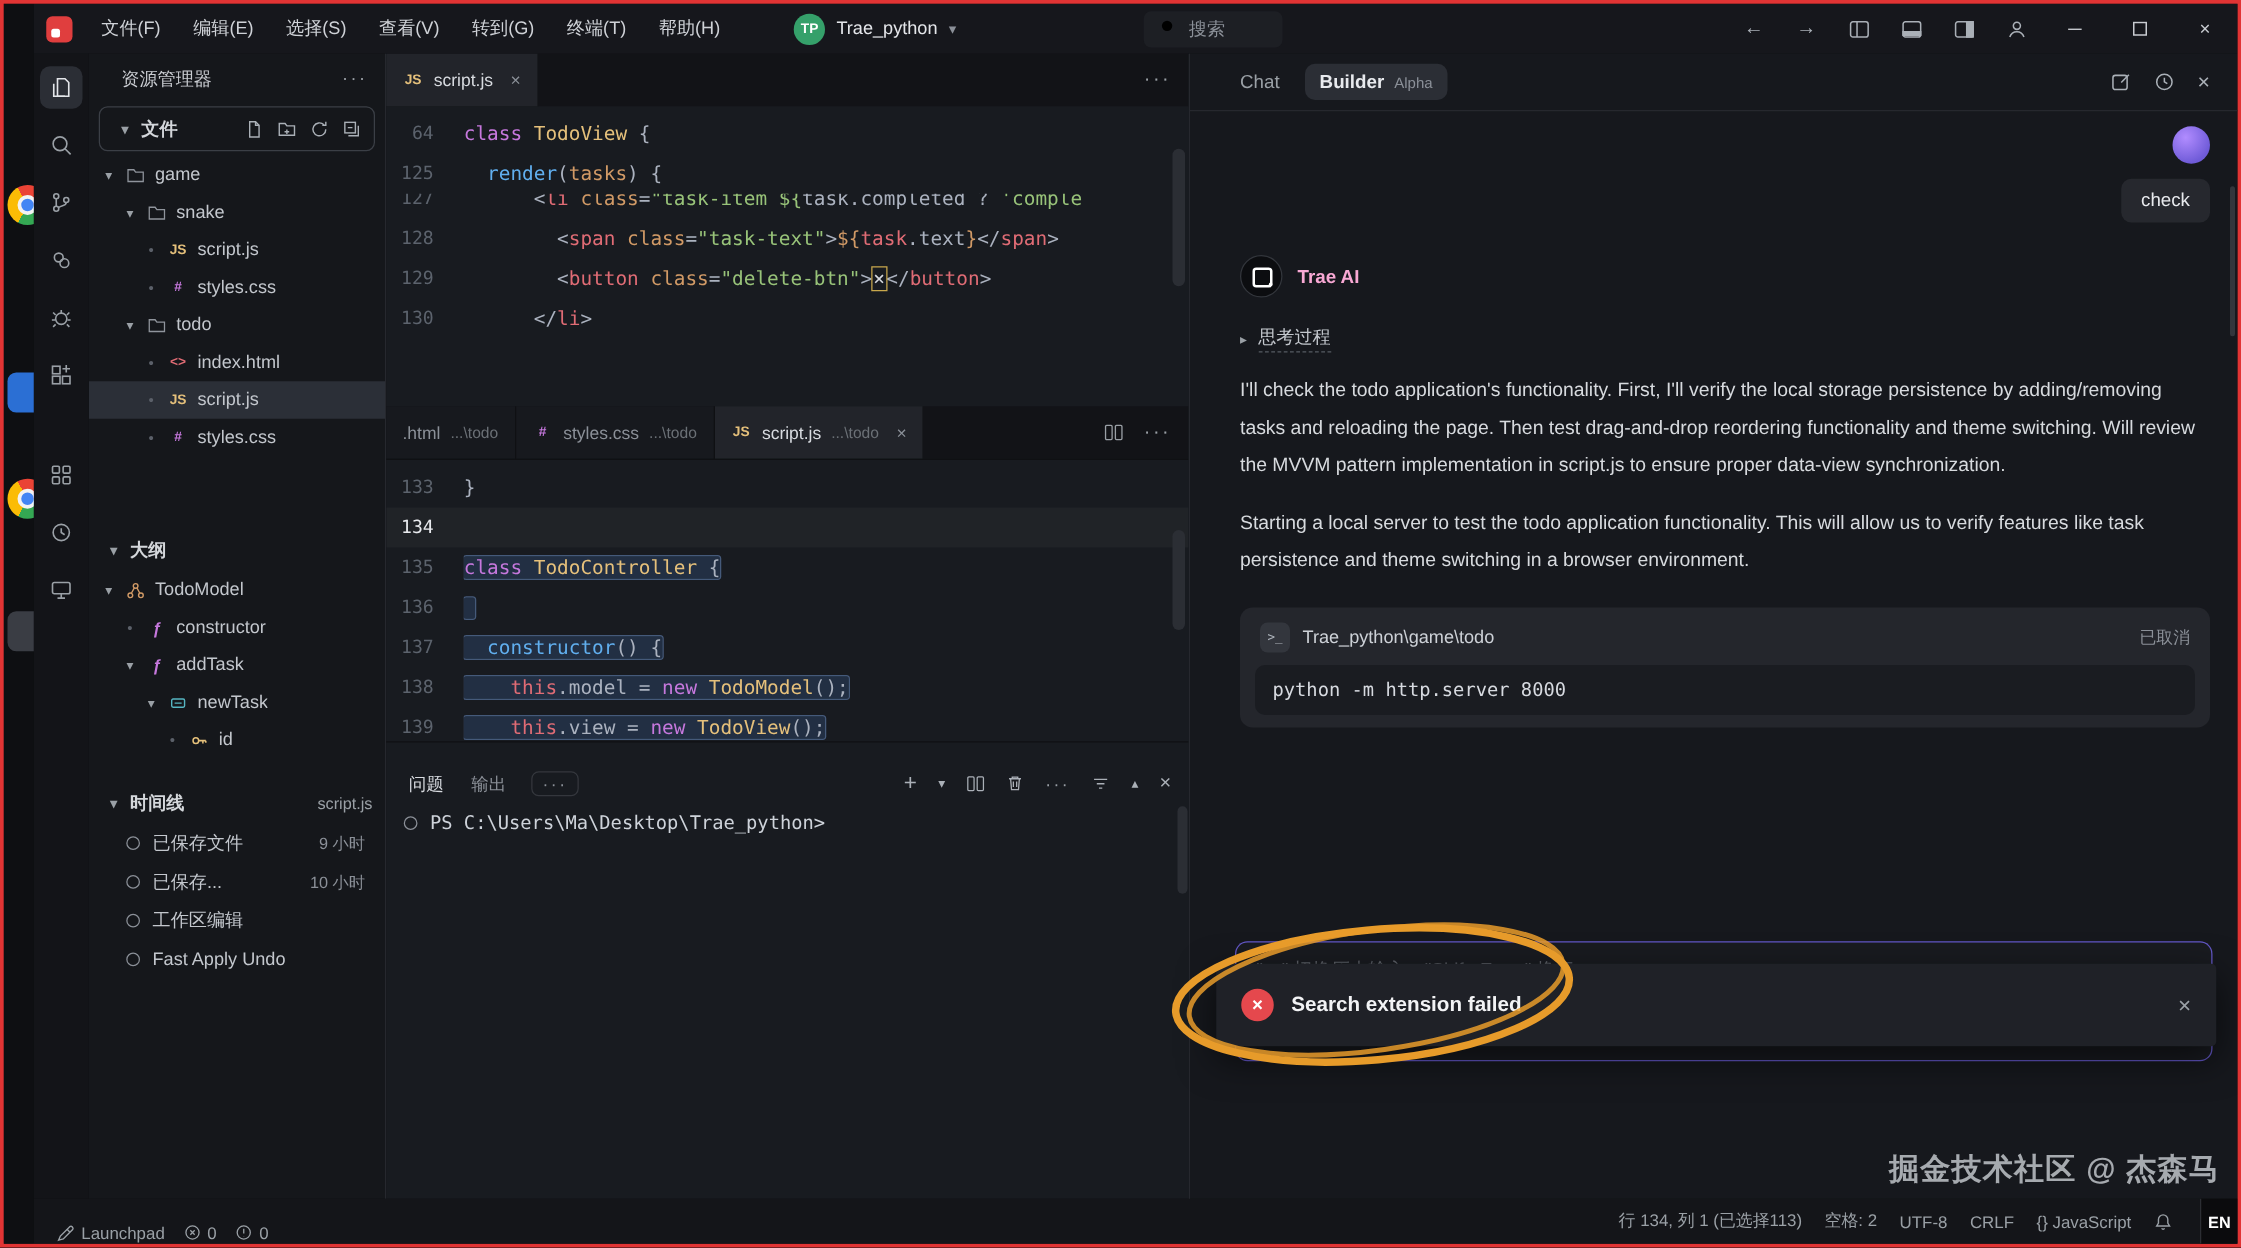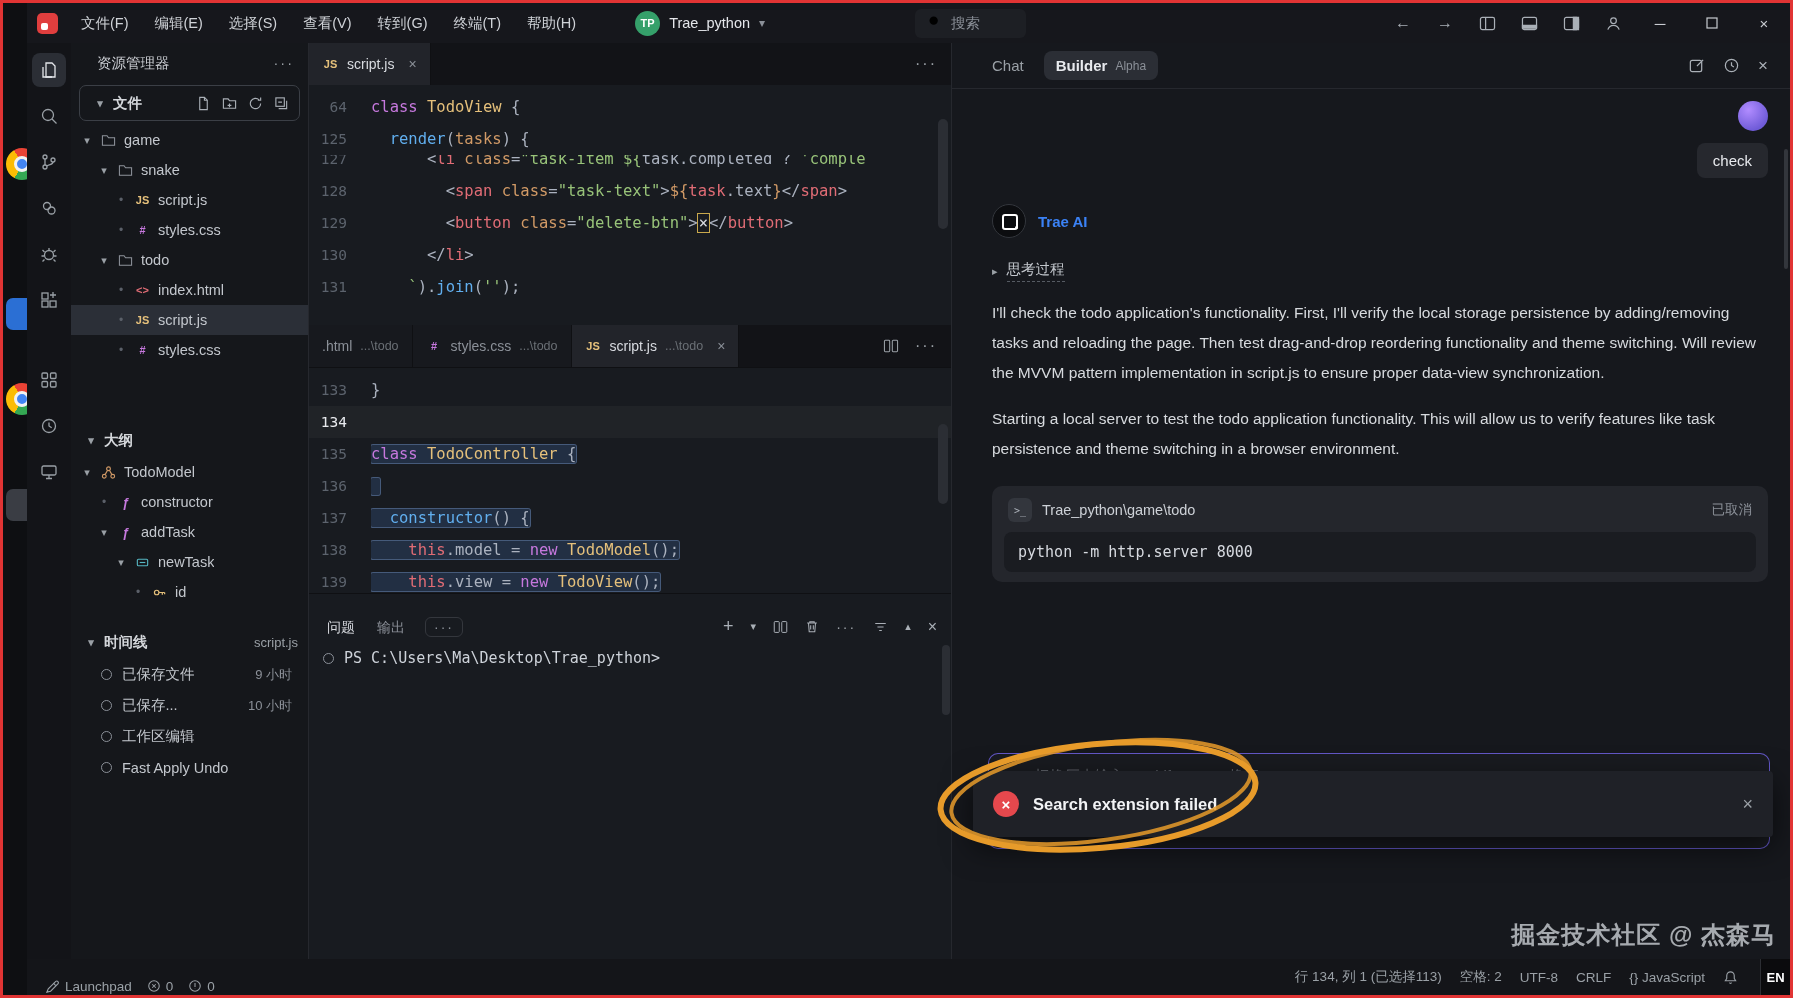--- a/index.html
+++ b/index.html
@@ -117,21 +117,21 @@
   .alpha { color:#8b9098; font-size:12px; }
   .chat-hicons { margin-left:auto; display:flex; gap:18px; align-items:center; color:#aab0b7; }
   .chat-hicons svg { stroke:#aab0b7; fill:none; stroke-width:1.3; }
   .chat-body { position:relative; height:calc(100% - 46px); padding:12px 22px 0 40px; display:flex; flex-direction:column; overflow:hidden; }
   .avatar-user { align-self:flex-end; width:30px; height:30px; border-radius:50%; background:radial-gradient(circle at 35% 30%, #b18cff, #6f5bd8 72%); flex:none; }
   .bubble-user { align-self:flex-end; margin-top:12px; background:#26282e; color:#e8eaee; font-size:15px; padding:9px 16px; border-radius:8px; }
   .assistant-row { display:flex; align-items:center; gap:12px; margin-top:26px; }
   .trae-avatar { width:34px; height:34px; border-radius:50%; background:#0c0d10; border:1px solid #33363c; position:relative; flex:none; }
   .trae-avatar::after { content:''; position:absolute; left:9px; top:9px; width:12px; height:12px; border:2px solid #fff; border-radius:3px; }
   .trae-avatar::before { content:''; position:absolute; right:7px; bottom:8px; width:3px; height:3px; background:#fff; border-radius:50%; }
-  .assistant-name { font-weight:700; font-size:15px; color:#3b82f6; }
+  .assistant-name { font-weight:700; font-size:15px; color:#f9a8d4; }
   .thought { display:inline-flex; align-items:center; gap:9px; margin-top:22px; color:#c3c7cd; font-size:14.5px; align-self:flex-start; }
   .thought .chev-r { color:#9aa0a6; font-size:11px; }
   .thought-label { border-bottom:1px dashed #565b63; padding-bottom:2px; }
   .chat-p { margin-top:16px; color:#d7dade; font-size:15.5px; line-height:30px; }
   .cmd-card { margin-top:22px; background:#24262c; border-radius:10px; padding:10px 12px; }
   .cmd-head { display:flex; align-items:center; gap:10px; padding:2px 4px 10px; }
   .cmd-term-icon { width:24px; height:24px; border-radius:6px; background:#33363d; color:#aeb4bc; font-family:"DejaVu Sans Mono",monospace; font-size:10px; display:flex; align-items:center; justify-content:center; flex:none; }
   .cmd-path { color:#cdd1d7; font-size:14.5px; }
   .cmd-status { margin-left:auto; color:#8b9098; font-size:13.5px; }
   .cmd-body { background:#1a1c21; border-radius:8px; padding:11px 14px; font-family:"DejaVu Sans Mono","Liberation Mono",monospace; font-size:15px; color:#d7dae0; }
@@ -472,21 +472,20 @@
         </div>
 
         <div id="code1" class="code">
           <div class="vthumb" style="top:34px;height:110px"></div>
         <div class="code-row"><span class="gutter">64</span><span class="code-text"><span class="tok-kw">class</span><span class="tok-pl"> </span><span class="tok-cls">TodoView</span><span class="tok-pl"> {</span></span></div>
             <div class="code-row"><span class="gutter">125</span><span class="code-text"><span class="tok-pl">  </span><span class="tok-fn">render</span><span class="tok-pl">(</span><span class="tok-attr">tasks</span><span class="tok-pl">) {</span></span></div>
             <div class="code-row cut-top"><span class="gutter">127</span><span class="code-text"><span class="tok-pl">      &lt;</span><span class="tok-tag">li</span><span class="tok-pl"> </span><span class="tok-attr">class</span><span class="tok-pl">=</span><span class="tok-str">"task-item ${</span><span class="tok-pl">task.completed ? </span><span class="tok-str">'comple</span></span></div>
             <div class="code-row"><span class="gutter">128</span><span class="code-text"><span class="tok-pl">        &lt;</span><span class="tok-tag">span</span><span class="tok-pl"> </span><span class="tok-attr">class</span><span class="tok-pl">=</span><span class="tok-str">"task-text"</span><span class="tok-pl">&gt;</span><span class="tok-attr">${</span><span class="tok-tag">task</span><span class="tok-pl">.text</span><span class="tok-attr">}</span><span class="tok-pl">&lt;/</span><span class="tok-tag">span</span><span class="tok-pl">&gt;</span></span></div>
             <div class="code-row"><span class="gutter">129</span><span class="code-text"><span class="tok-pl">        &lt;</span><span class="tok-tag">button</span><span class="tok-pl"> </span><span class="tok-attr">class</span><span class="tok-pl">=</span><span class="tok-str">"delete-btn"</span><span class="tok-pl">&gt;</span><span class="tok-boxed">×</span><span class="tok-pl">&lt;/</span><span class="tok-tag">button</span><span class="tok-pl">&gt;</span></span></div>
             <div class="code-row"><span class="gutter">130</span><span class="code-text"><span class="tok-pl">      &lt;/</span><span class="tok-tag">li</span><span class="tok-pl">&gt;</span></span></div>
-            <div class="code-row"><span class="gutter">131</span><span class="code-text"><span class="tok-pl">    </span><span class="tok-str">`</span><span class="tok-pl">).</span><span class="tok-fn">join</span><span class="tok-pl">(</span><span class="tok-str">''</span><span class="tok-pl">);</span></span></div>
           </div>
 
         <div class="tabbar">
           <div id="tabs2" style="display:flex">
               <div class="tab">
                 <span class="tab-label">.html</span>
                 <span class="tab-desc">...\todo</span>
               </div>
               <div class="tab">
                 <span class="fi fi-css">#</span>

